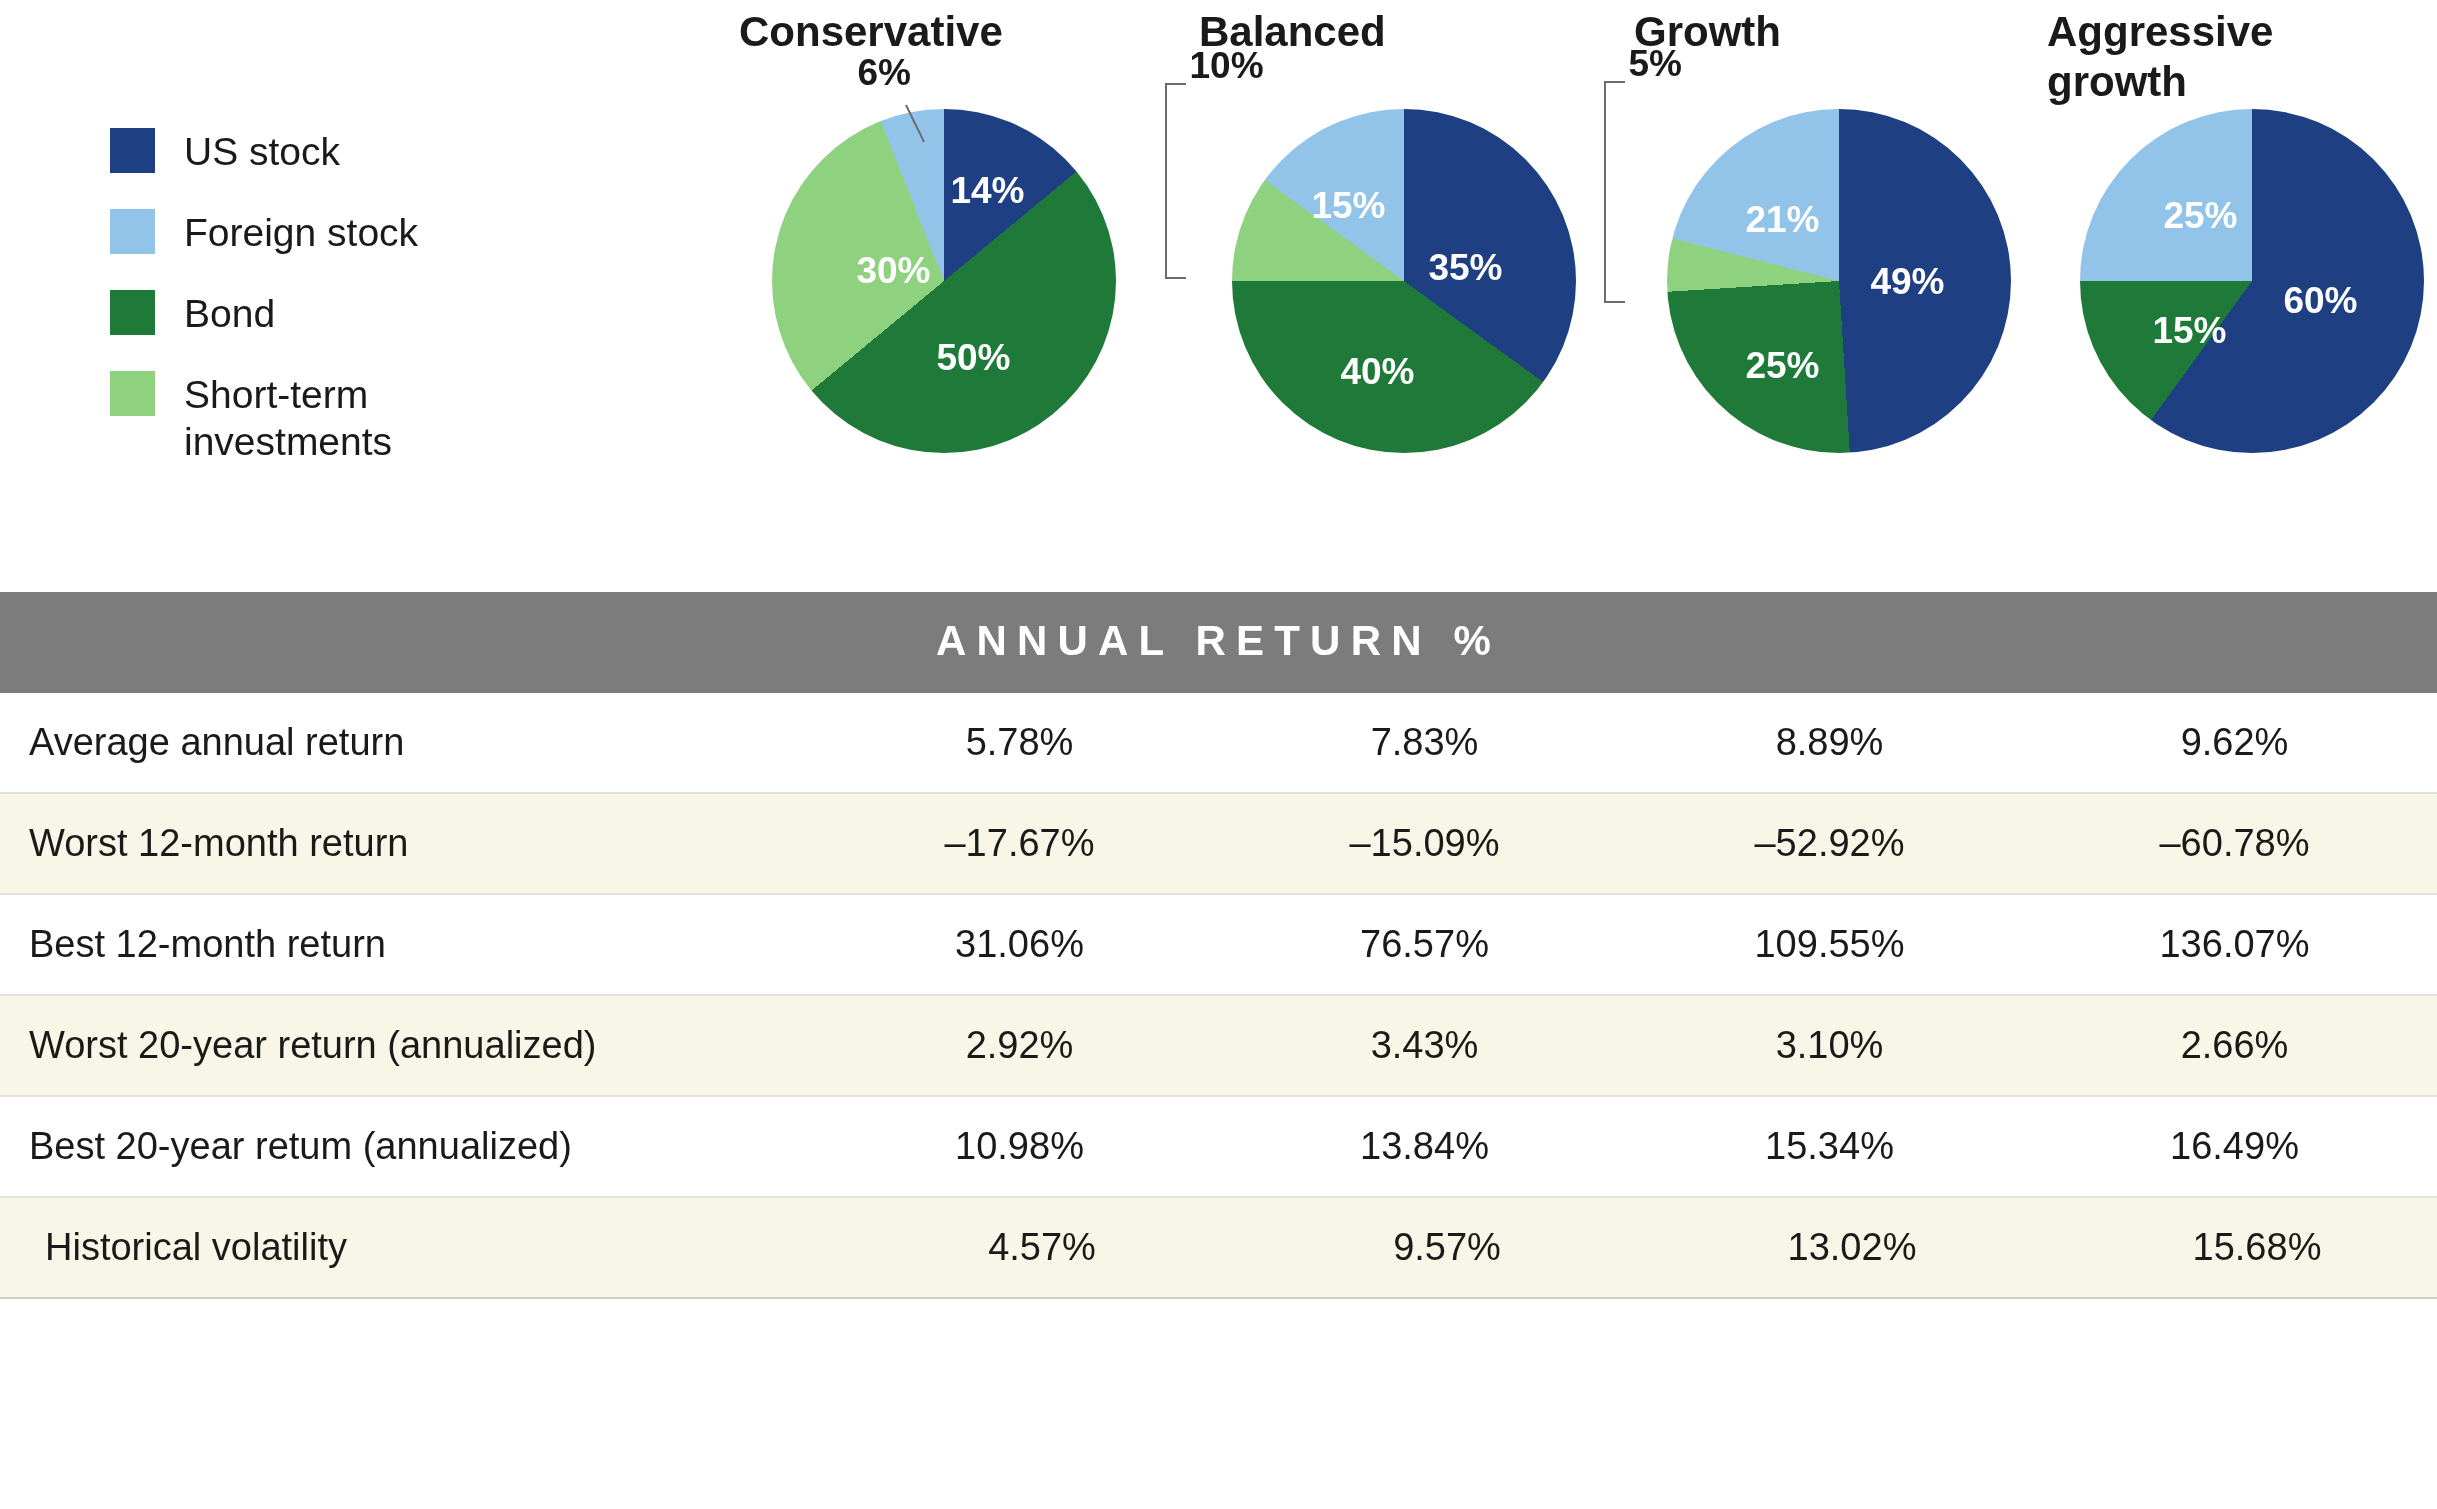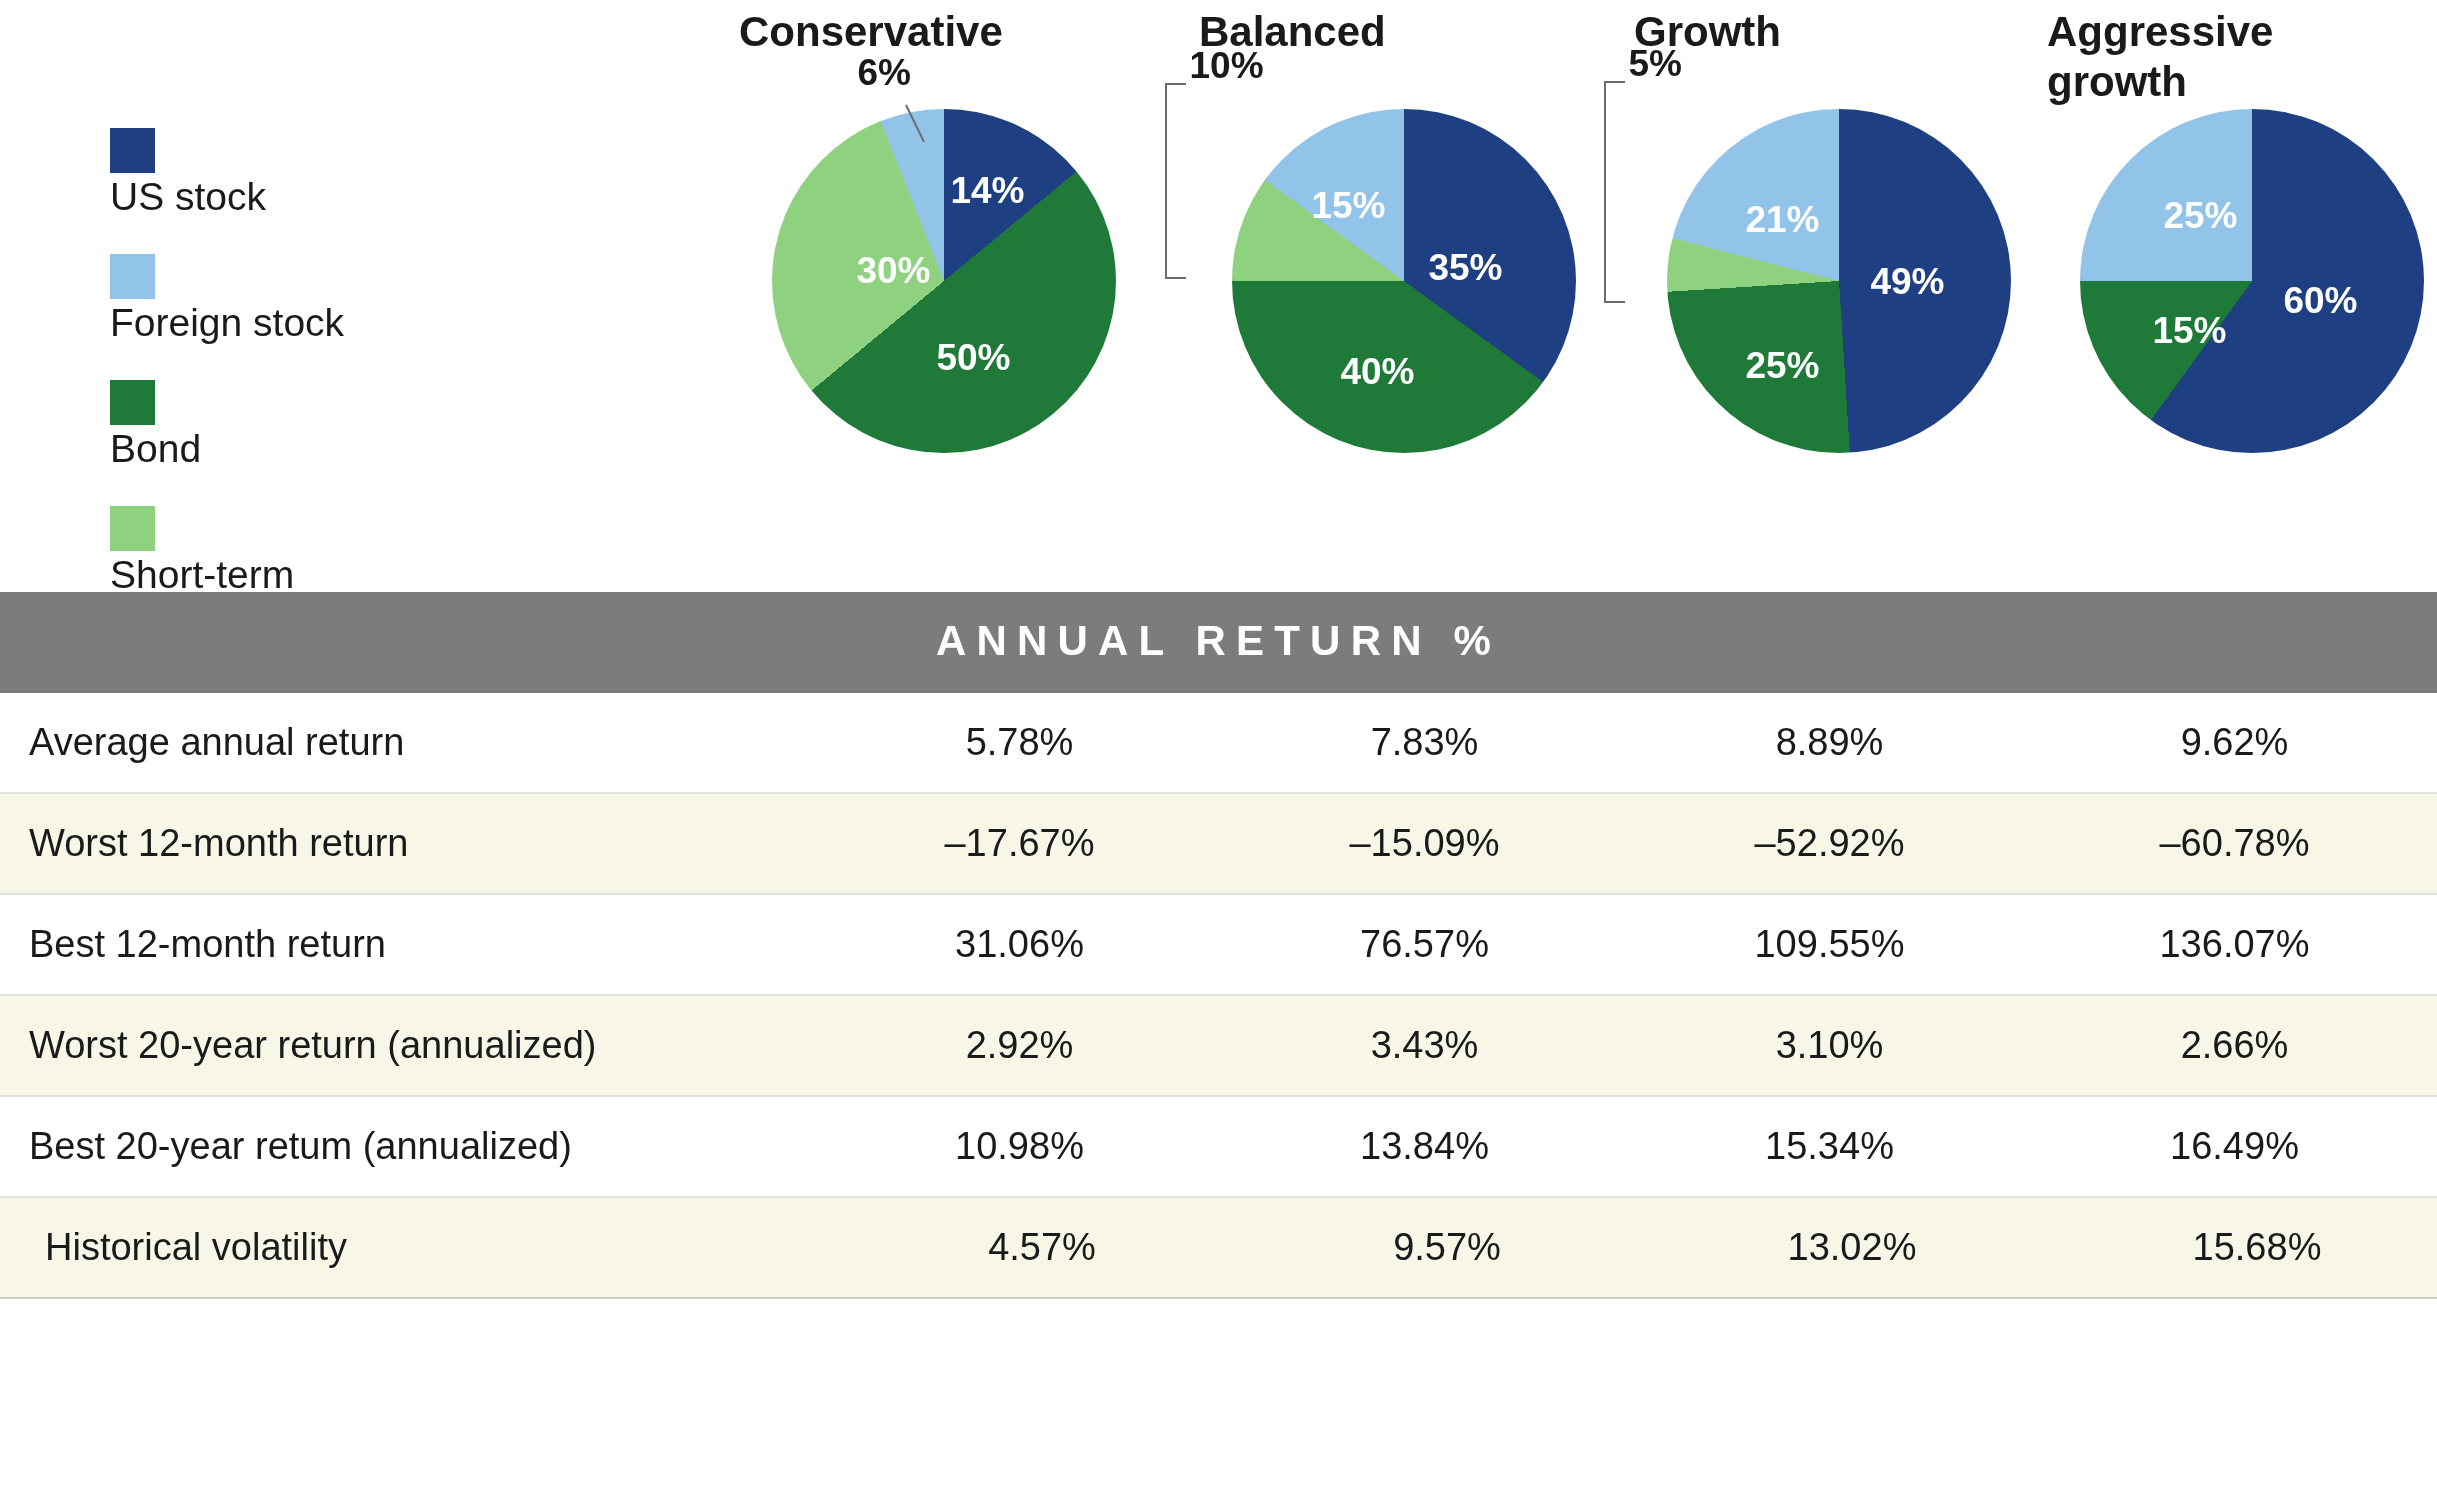--- a/index.html
+++ b/index.html
@@ -26,21 +26,20 @@
   .legend {
     position: absolute;
     left: 110px;
     top: 128px;
     width: 453px;
   }
   .legend-row {
     display: flex;
     align-items: flex-start;
     margin-bottom: 34px;
-    flex-direction: column;
   }
   .legend-swatch {
     width: 45px;
     height: 45px;
     flex: 0 0 45px;
     margin-right: 29px;
   }
   .legend-label {
     font-size: 39px;
     line-height: 47px;

